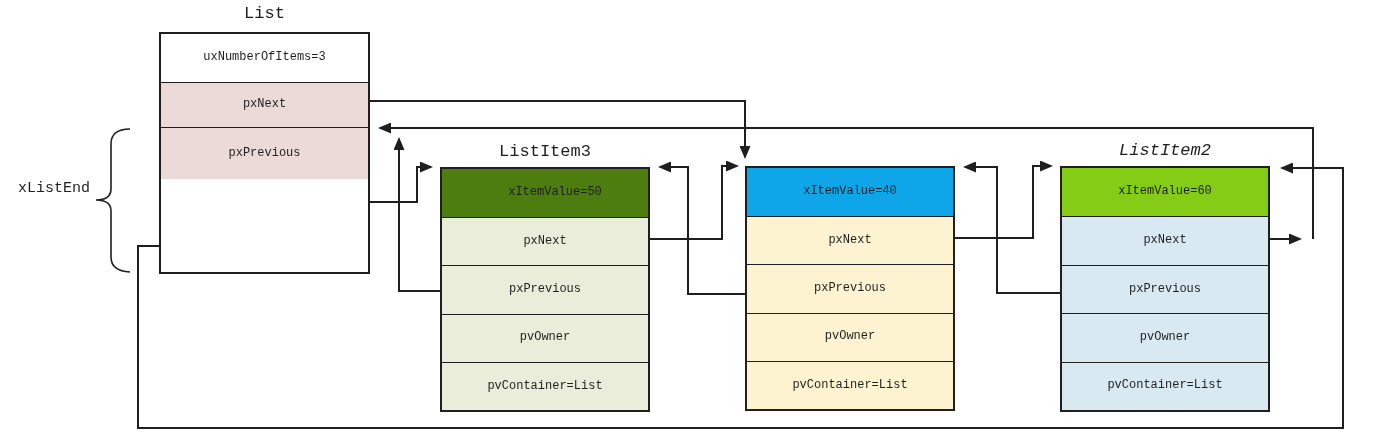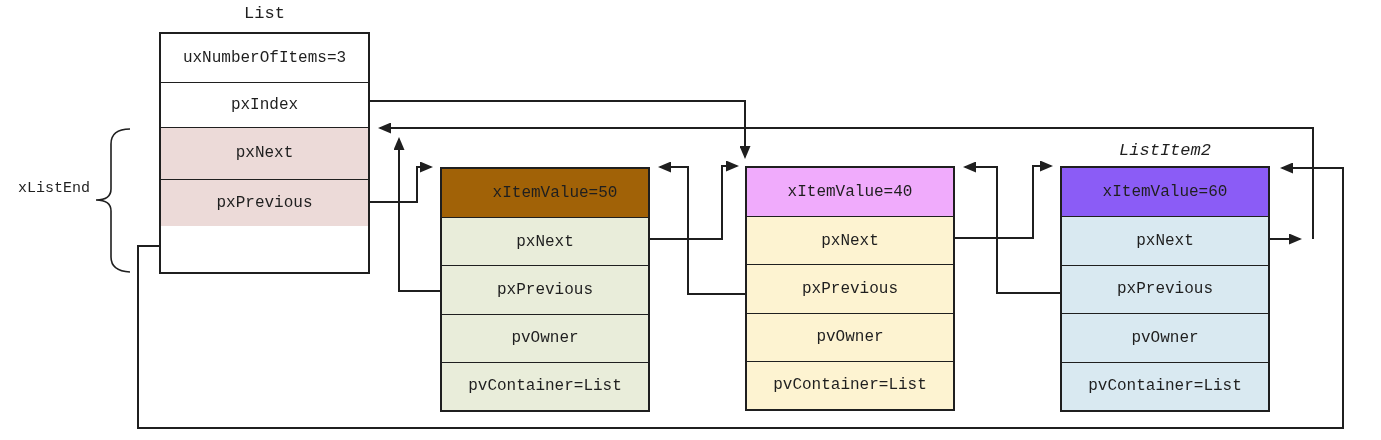--- a/index.html
+++ b/index.html
@@ -7,21 +7,21 @@
     position:relative;width:1381px;height:440px;background:#ffffff;
     font-family:"Liberation Mono","DejaVu Sans Mono",monospace;color:#1f1f1f;
     overflow:hidden;
   }
   .box{
     position:absolute;border:2px solid #1f1f1f;box-sizing:border-box;
     display:grid;background:#ffffff;
   }
   .row{
     border-top:1.6px solid #1f1f1f;display:flex;flex-direction:column;
-    align-items:center;justify-content:center;font-size:16px;line-height:1.15;
+    align-items:center;justify-content:center;font-size:12px;line-height:1.15;
     text-align:center;
   }
   .row.first{border-top:none;}
   .title{
     position:absolute;text-align:center;font-size:17px;height:22px;line-height:22px;
   }
   .side-label{
     position:absolute;font-size:15px;text-align:right;
   }
   .overlay{position:absolute;left:0;top:0;pointer-events:none;}
@@ -54,70 +54,68 @@
     <path d="M130,129 Q111,129 111,144 L111,189 Q111,200 96,200 Q111,200 111,211 L111,257 Q111,271 130,272" fill="none" stroke="#1f1f1f" stroke-width="1.6"></path>
   </svg>
 
   <div class="side-label" style="left:10px;top:180px;width:80px;">xListEnd</div>
 
   <div class="title" style="left:159px;top:3px;width:211px;">List</div>
   <div class="box list-grid" style="left:159px;top:32px;width:211px;height:242px;">
     <div class="row first" style="background: rgb(255, 255, 255);">
       <span>uxNumberOfItems=3</span>
     </div>
-    <div class="row" style="background: rgb(255, 255, 255);">
-      <span>pxIndex</span>
-    </div>
     <div class="row" style="background: rgb(236, 218, 216);">
       <span>pxNext</span>
     </div>
     <div class="row" style="background: rgb(236, 218, 216);">
       <span>pxPrevious</span>
     </div>
   </div>
 
+  <div class="title" style="left:440px;top:141px;width:210px;">ListItem3</div>
   <div class="box item-grid" style="left:440px;top:167px;width:210px;height:245px;">
-    <div class="row first" style="background: #a16207; padding-left: 20px;">
+    <div class="row first" style="background: #4d7c0f; padding-left: 20px;">
       <span>xItemValue=50</span>
     </div>
     <div class="row" style="background: rgb(233, 237, 218);">
       <span>pxNext</span>
     </div>
     <div class="row" style="background: rgb(233, 237, 218);">
       <span>pxPrevious</span>
     </div>
     <div class="row" style="background: rgb(233, 237, 218);">
       <span>pvOwner</span>
     </div>
     <div class="row" style="background: rgb(233, 237, 218);">
       <span>pvContainer=List</span>
     </div>
   </div>
 
   <div class="box item-grid" style="left:745px;top:166px;width:210px;height:245px;">
-    <div class="row first" style="background: #f0abfc; justify-content: center;">
+    <div class="row first" style="background: #0ea5e9; justify-content: center;">
       <span>xItemValue=40</span>
     </div>
     <div class="row" style="background: rgb(253, 243, 209);">
       <span>pxNext</span>
     </div>
     <div class="row" style="background: rgb(253, 243, 209);">
       <span>pxPrevious</span>
     </div>
     <div class="row" style="background: rgb(253, 243, 209);">
       <span>pvOwner</span>
     </div>
     <div class="row" style="background: rgb(253, 243, 209);">
       <span>pvContainer=List</span>
     </div>
   </div>
 
   <div class="title" style="left:1060px;top:140px;width:210px;font-style:italic;">ListItem2</div>
   <div class="box item-grid" style="left:1060px;top:166px;width:210px;height:246px;">
-    <div class="row first" style="background: #8b5cf6;">
+    <div class="row first" style="background: #84cc16;">
       <span>xItemValue=60</span>
     </div>
     <div class="row" style="background: rgb(217, 233, 241);">
       <span>pxNext</span>
     </div>
     <div class="row" style="background: rgb(217, 233, 241);">
       <span>pxPrevious</span>
     </div>
     <div class="row" style="background: rgb(217, 233, 241);">
       <span>pvOwner</span>

